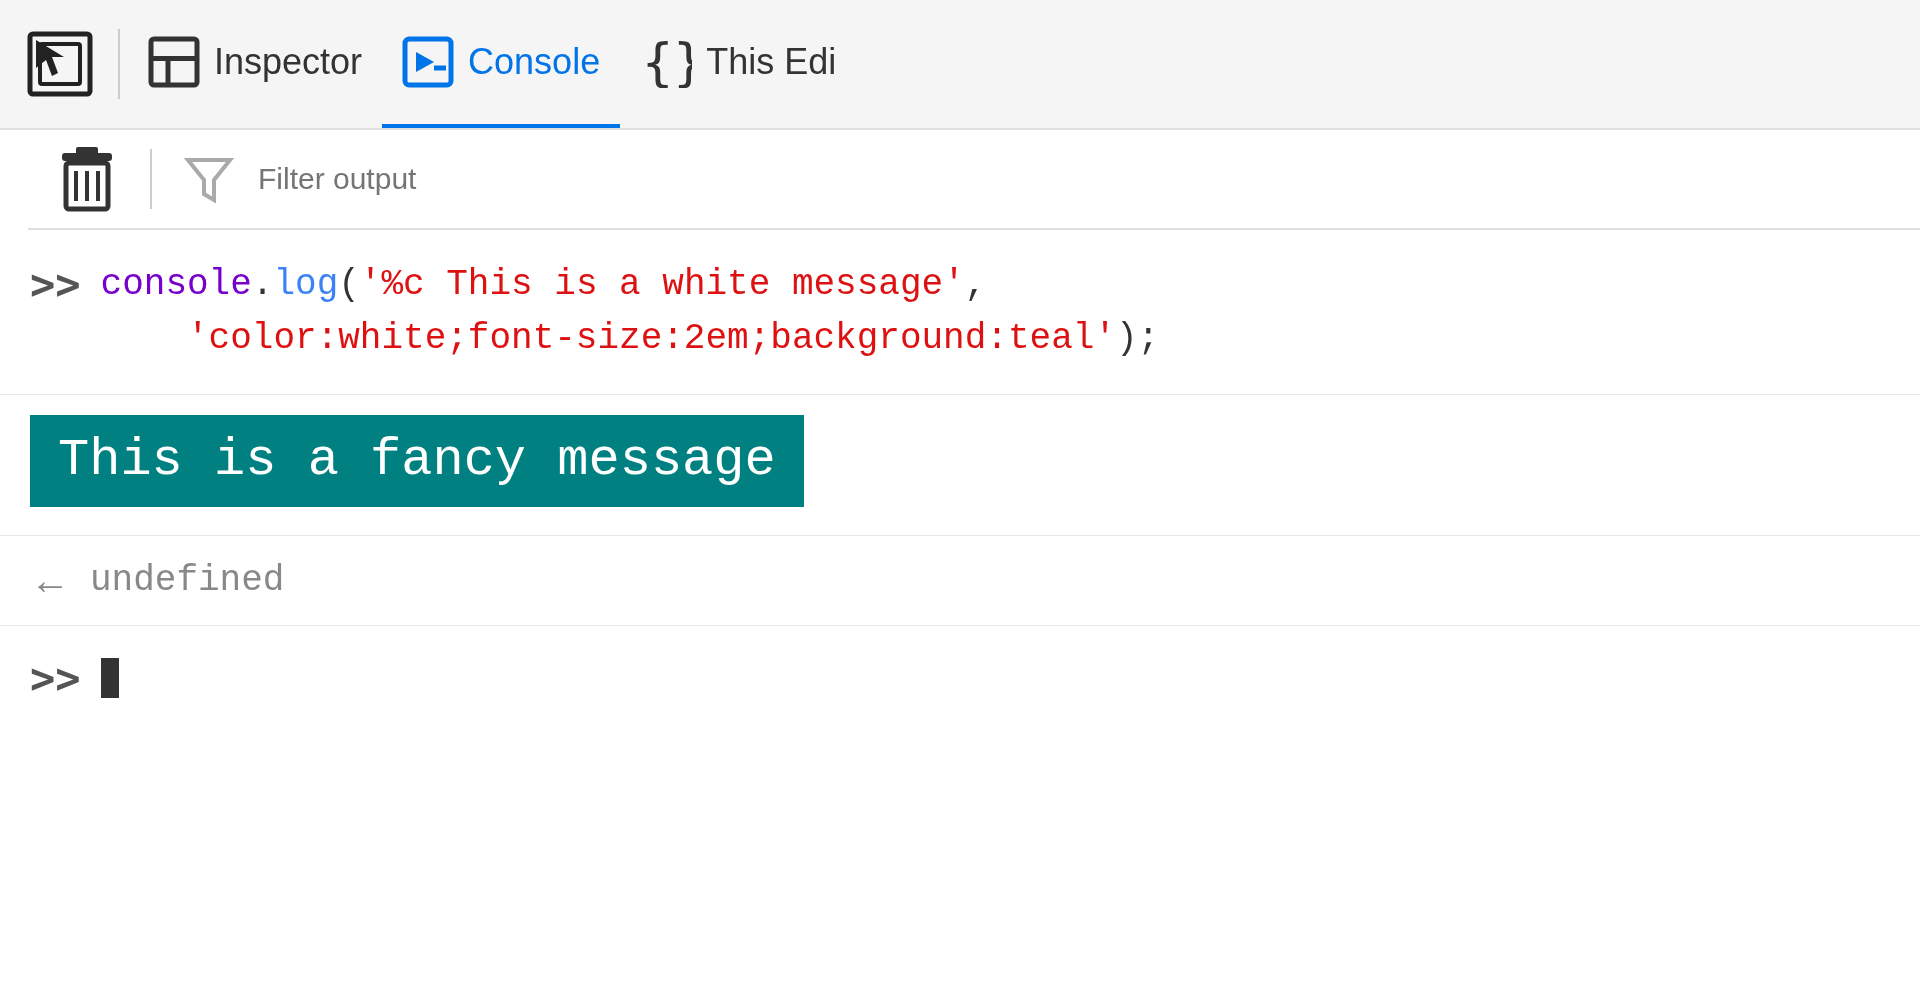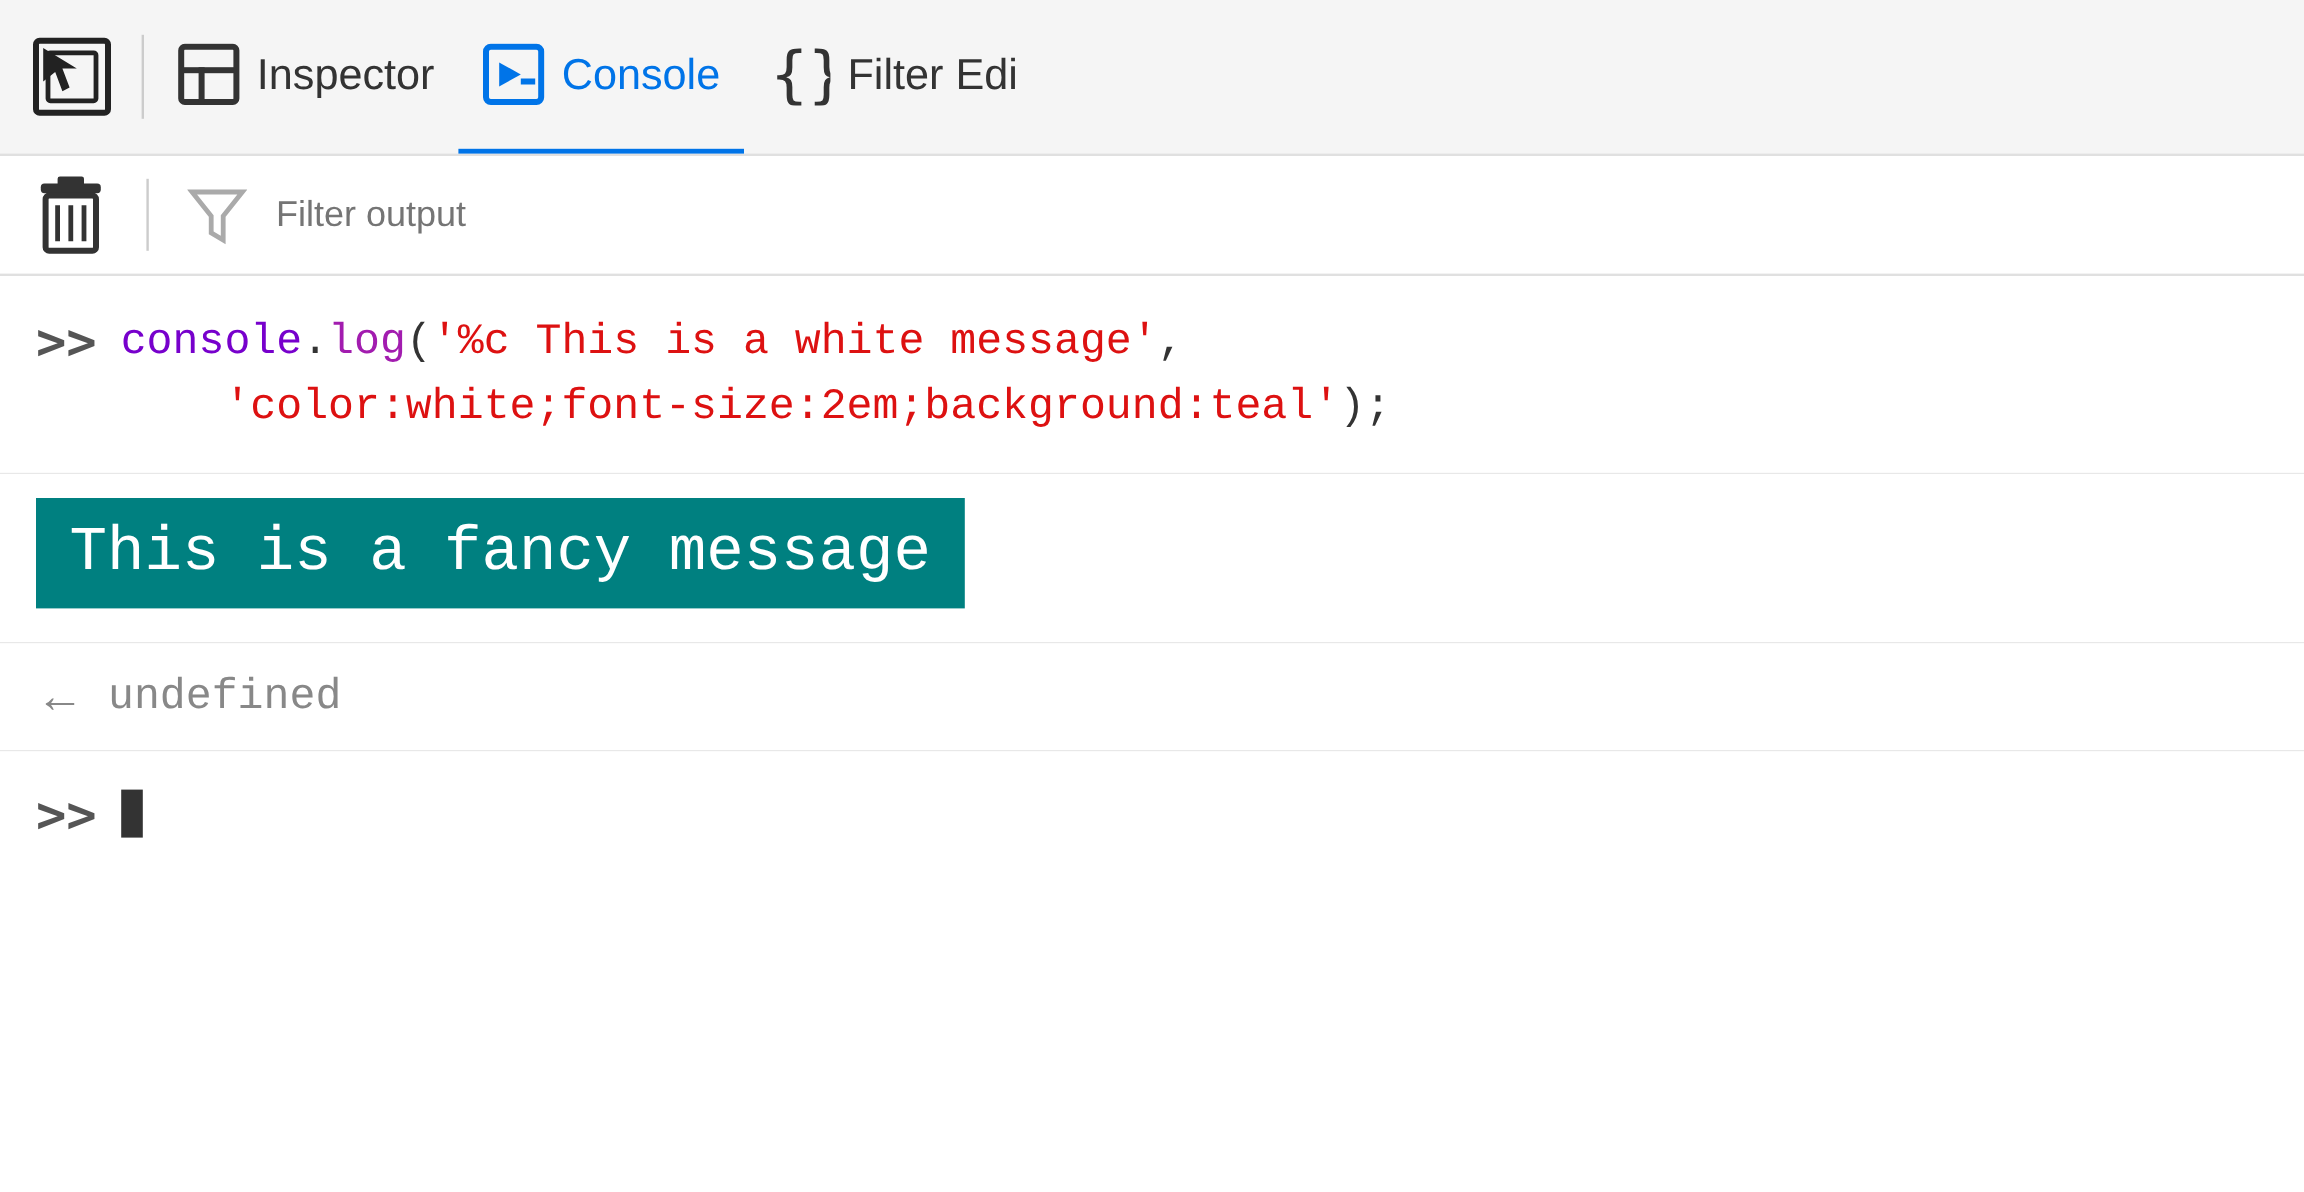--- a/index.html
+++ b/index.html
@@ -63,20 +63,21 @@
     }
 
     
     .filter-bar {
       display: flex;
       align-items: center;
       height: 100px;
       border-bottom: 2px solid #e0e0e0;
       padding: 0 20px;
       gap: 16px;
+      margin-left: 28px;
     }
 
     .filter-icon-btn {
       display: flex;
       align-items: center;
       justify-content: center;
       cursor: pointer;
       padding: 8px;
     }
 
@@ -125,21 +126,21 @@
       font-family: 'Courier New', Courier, monospace;
       font-size: 36px;
       line-height: 1.5;
     }
 
     .code-blue {
       color: #7700cc;
     }
 
     .code-green {
-      color: #a21caf;
+      color: #3b82f6;
     }
 
     .code-red {
       color: #dd1111;
     }
 
     .code-dark {
       color: #333;
     }
 
@@ -236,21 +237,21 @@
       <line x1="32" y1="32" x2="44" y2="32" stroke="#0074e8" stroke-width="5"></line>
     </svg>
     <span style="color:#0074e8;">Console</span>
   </div>
 
 
   <div class="toolbar-item">
     <svg width="52" height="52" viewBox="0 0 52 52" fill="none" xmlns="http://www.w3.org/2000/svg">
       <text x="2" y="44" font-size="52" fill="#333" font-family="monospace">{}</text>
     </svg>
-    <span>Filter Edi</span>
+    <span>This Edi</span>
   </div>
 </div>
 
 <div class="filter-bar">
 
   <div class="filter-icon-btn">
     <svg width="62" height="68" viewBox="0 0 62 68" fill="none" xmlns="http://www.w3.org/2000/svg">
 
       <rect x="6" y="8" width="50" height="8" rx="3" fill="#333"></rect>
       <rect x="20" y="2" width="22" height="8" rx="2" fill="#333"></rect>

